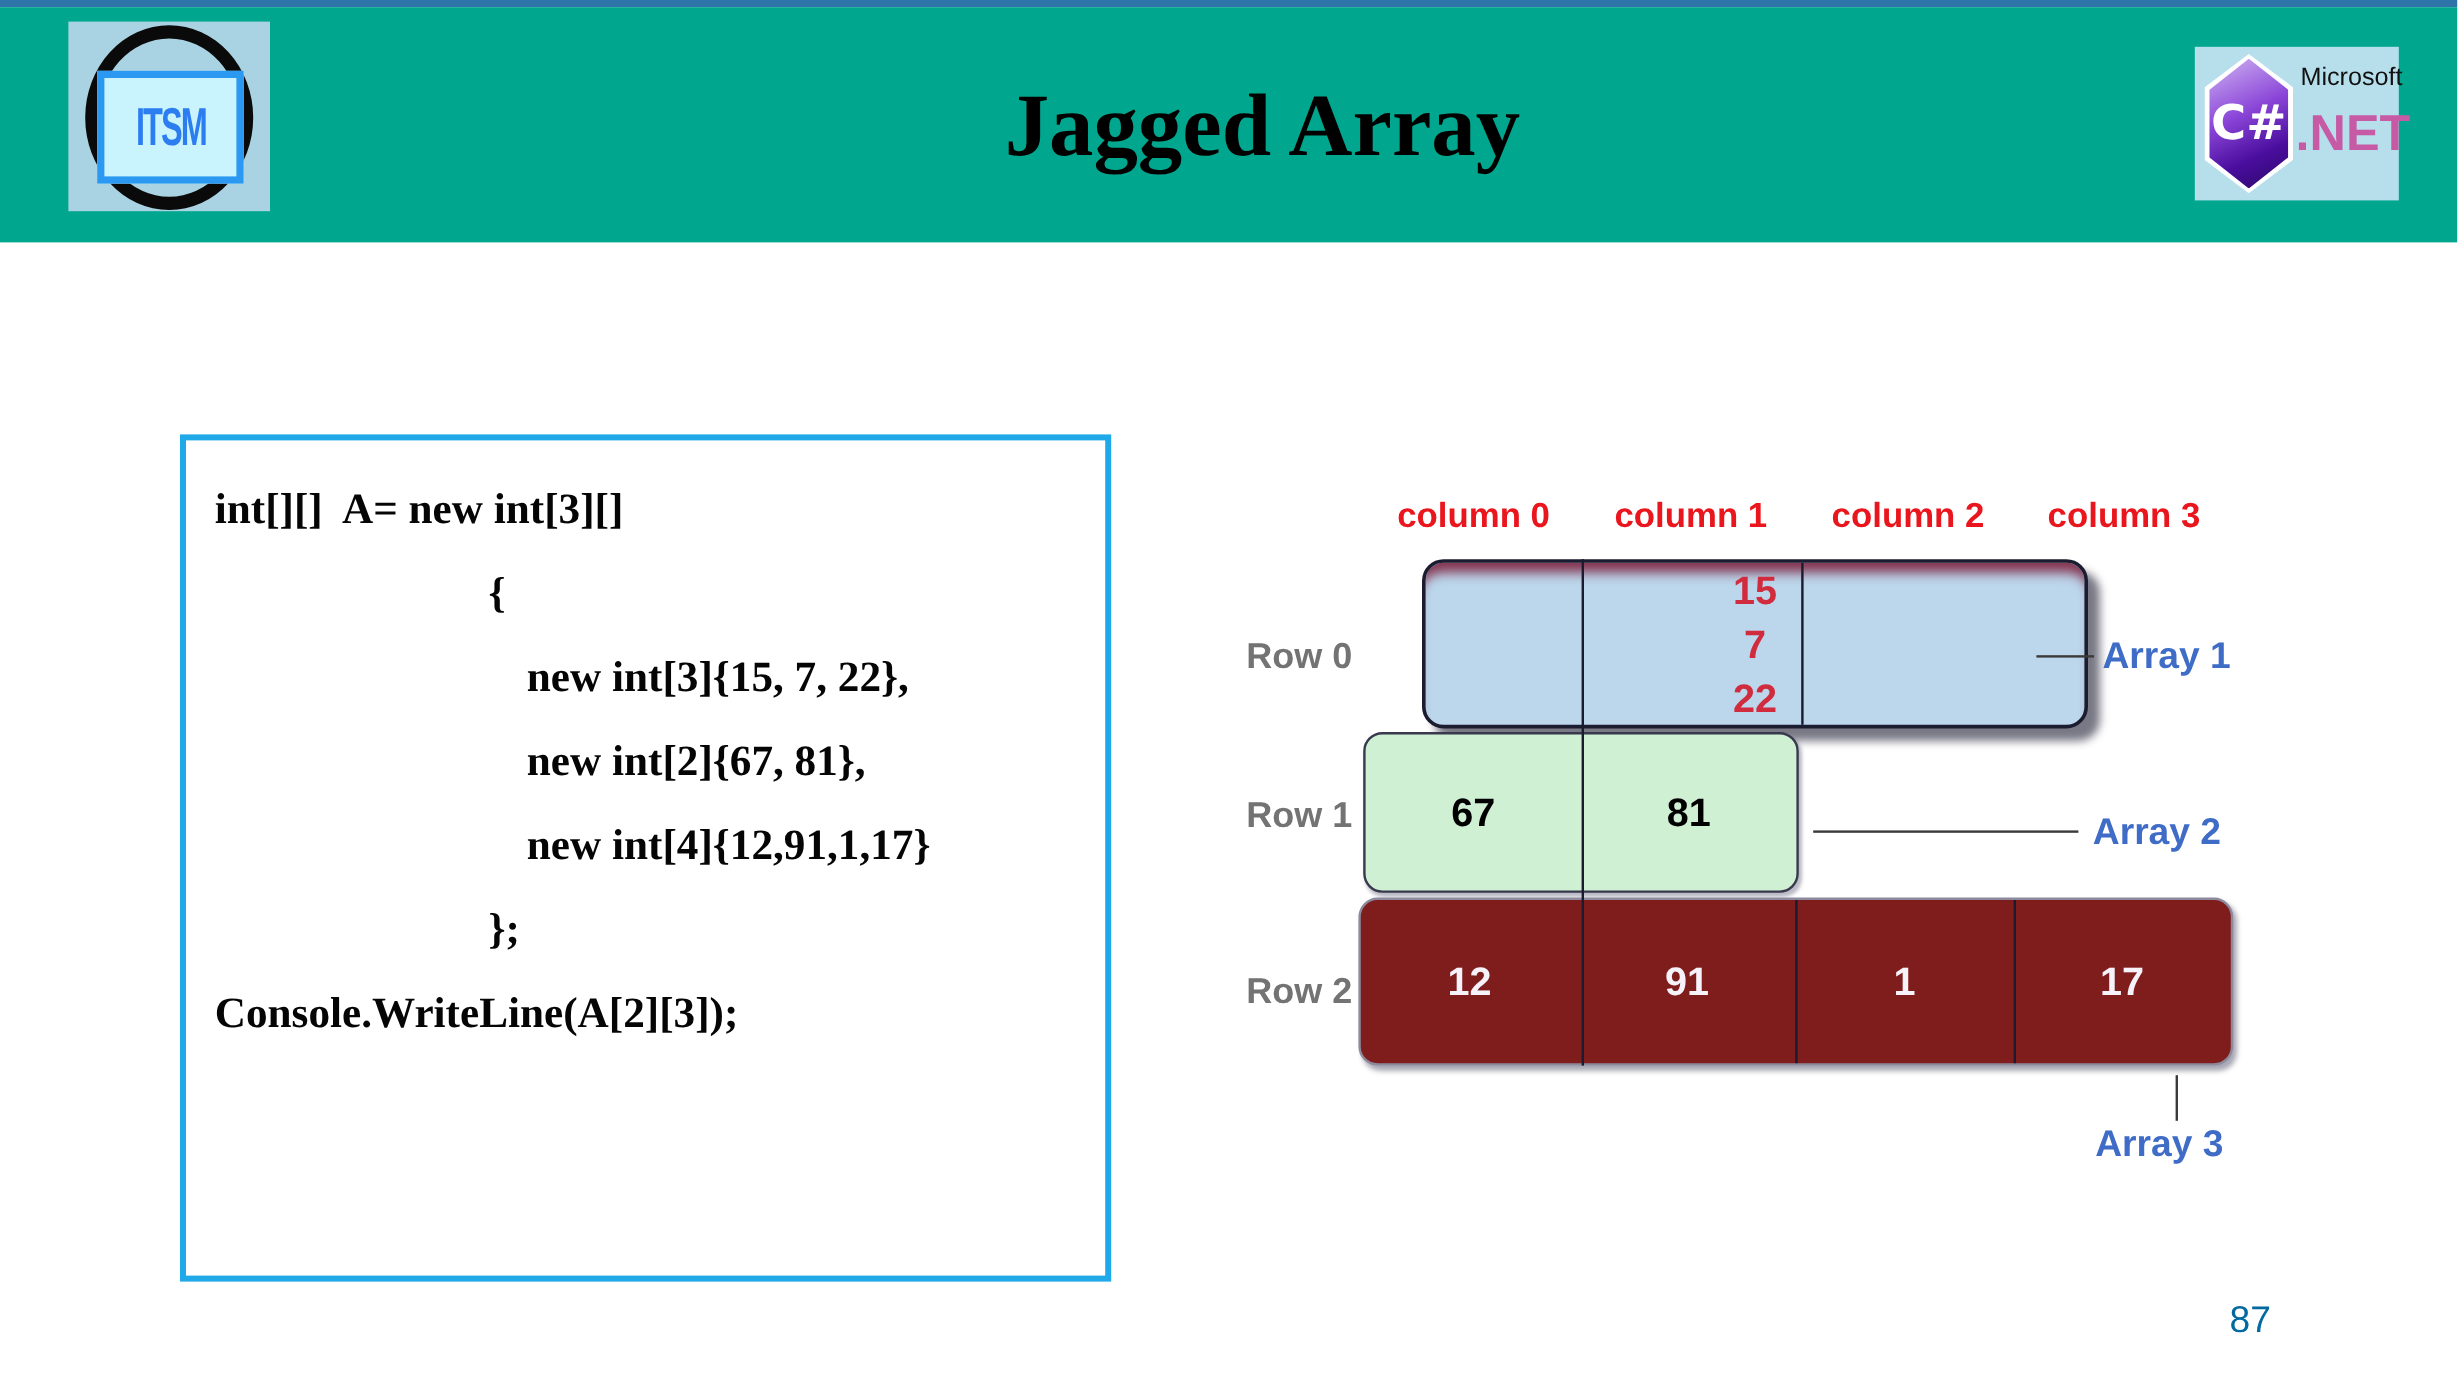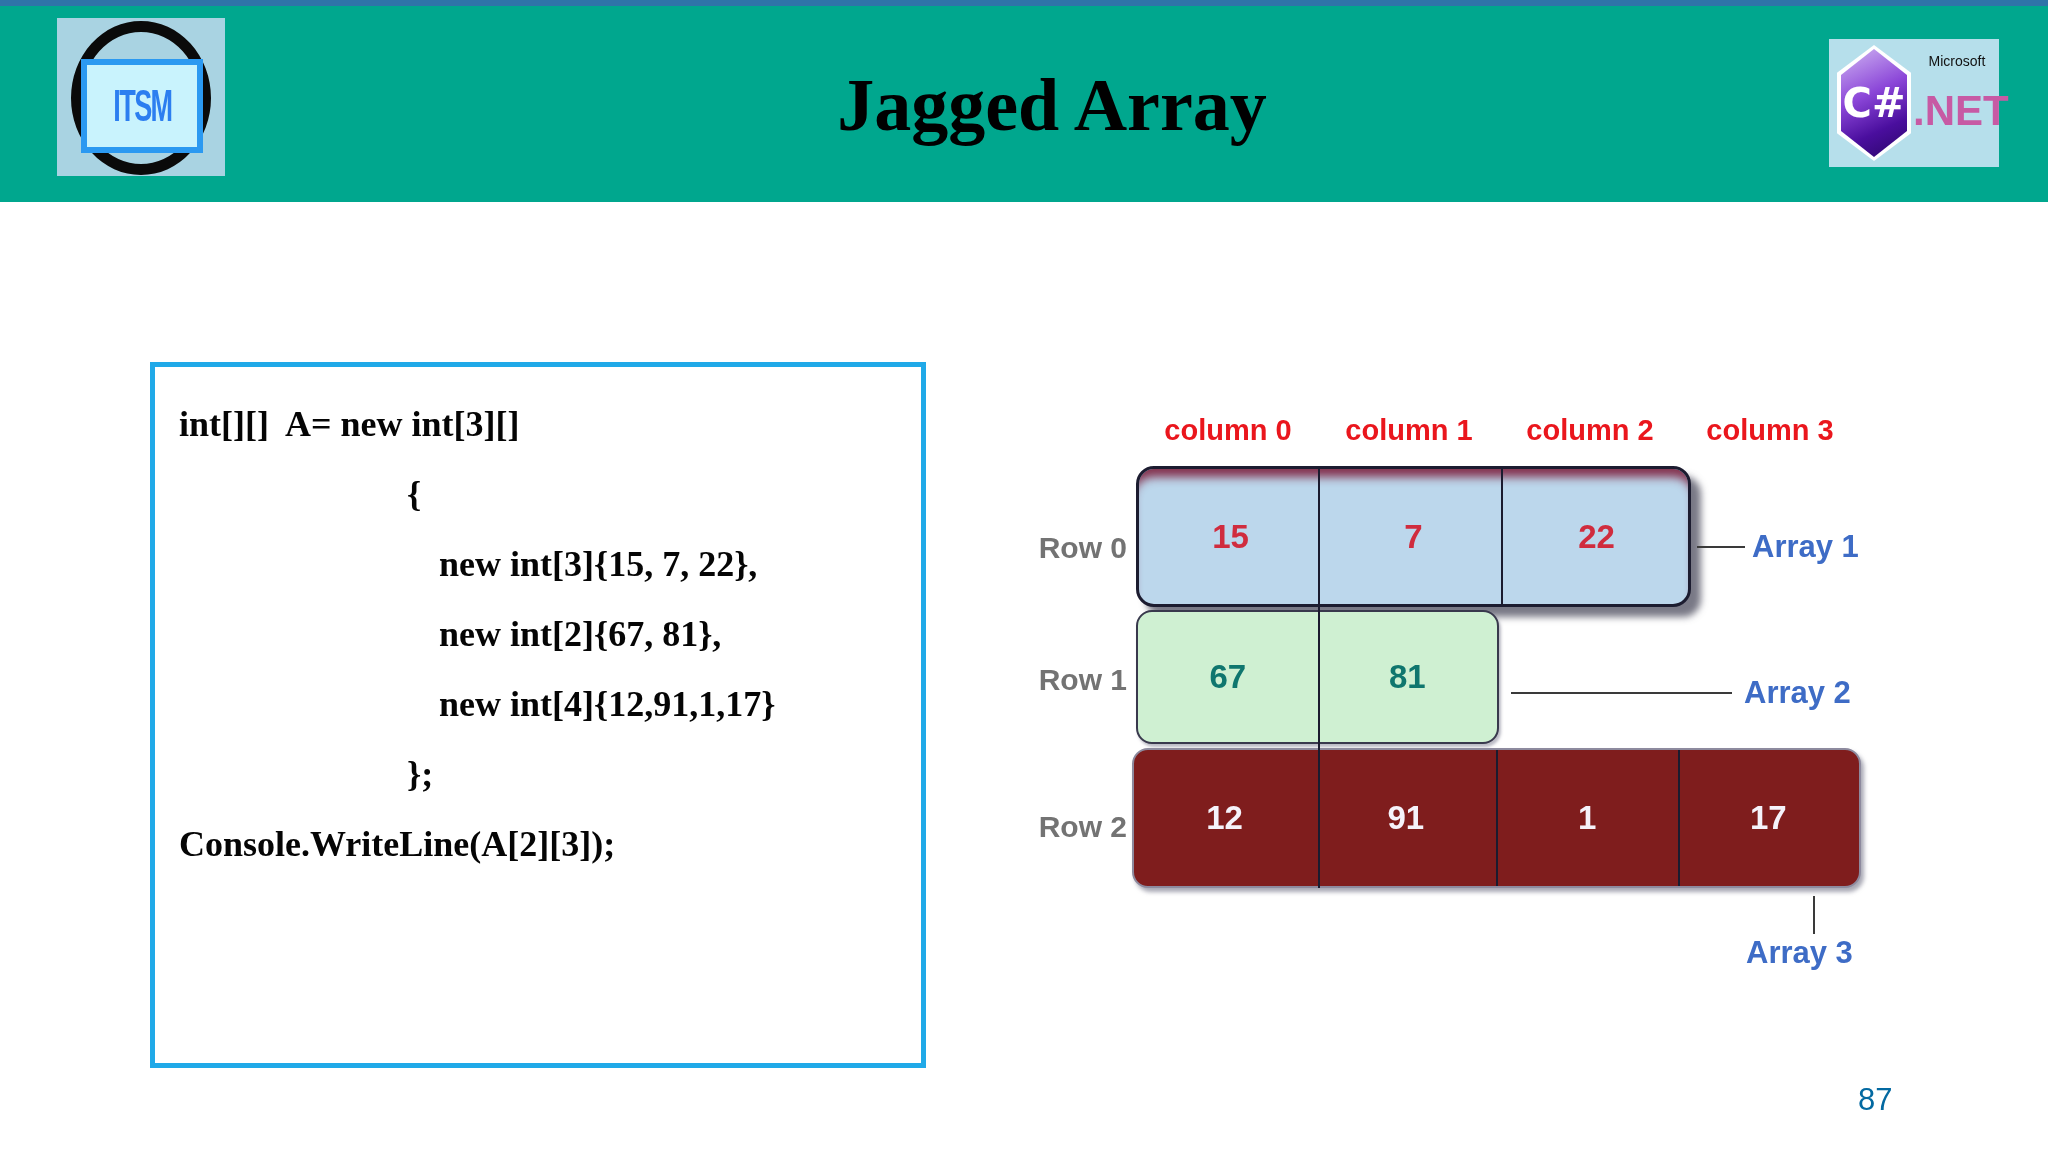--- a/index.html
+++ b/index.html
@@ -26,21 +26,21 @@
     transform:scaleY(1.35) scaleX(0.82);}
 
   
   #dotnet-logo{left:1829px;top:39px;width:170px;height:128px;background:#B6DFEB;}
   .hexa{clip-path:polygon(50% 0%,100% 24%,100% 76%,50% 100%,0% 76%,0% 24%);}
   #hex-outer{left:8px;top:6px;width:74px;height:116px;background:#ffffff;}
   #hex-inner{left:4px;top:4px;width:66px;height:108px;
     background:linear-gradient(155deg,#c3a0ee 8%,#8b46d8 42%,#4a0e9e 72%,#2a0668 100%);
     display:flex;align-items:center;justify-content:center;}
   #hex-csharp{color:#ffffff;font-weight:bold;font-size:40px;font-family:"DejaVu Sans",sans-serif;}
-  #ms-text{left:88px;top:14px;width:80px;text-align:center;font-size:14px;color:#111111;}
+  #ms-text{left:88px;top:14px;width:80px;text-align:center;font-size:21px;color:#111111;}
   #net-text{left:84px;top:48px;width:86px;text-align:center;font-size:42px;font-weight:bold;color:#C75AA4;}
 
   
   #code-box{
     left:150px;top:362px;width:742px;height:674px;background:#ffffff;
     border:5px solid #20A9E8;padding:22px 0 0 24px;box-sizing:content-box;
   }
   .code-line{
     white-space:pre;font-family:"Liberation Serif",serif;font-size:36px;line-height:70px;color:#050505;font-weight:bold;
   }
@@ -56,32 +56,33 @@
   .row-label{
     width:120px;text-align:right;color:#737373;font-weight:bold;font-size:30px;height:36px;line-height:36px;
   }
   .array-label{color:#3E6CC6;font-weight:bold;font-size:31px;height:38px;line-height:38px;}
 
   .array-row{display:flex;box-sizing:border-box;}
   .cell{flex:1 1 0;display:flex;align-items:center;justify-content:center;
     font-weight:bold;font-size:33px;}
 
   #row0-box{
-    left:1136px;top:466px;width:555px;height:141px;background:#BCD7EC;
+    left:1185px;top:466px;width:555px;height:141px;background:#BCD7EC;
     border:3px solid #1C1C30;border-radius:18px;
     box-shadow:10px 10px 7px rgba(88,88,104,0.8), inset 0 14px 10px -6px rgba(122,22,52,0.85);
+    flex-direction:column;
   }
   #row0-box .cell{color:#D02C3E;}
 
   #row1-box{
     left:1136px;top:610px;width:363px;height:134px;background:#CFF0D2;
     border:2px solid #39394D;border-radius:16px;
     box-shadow:2px 3px 3px rgba(120,120,140,0.5);
   }
-  #row1-box .cell{color:#0f766e;}
+  #row1-box .cell{color:#000000;}
 
   #row2-box{
     left:1132px;top:748px;width:729px;height:140px;background:#7f1d1d;
     border:2px solid #8D8A9E;border-radius:16px;
     box-shadow:3px 4px 4px rgba(110,110,130,0.6);
   }
   #row2-box .cell{color:#F5F2FA;}
 
   .vline{background:#1B1B2F;width:2px;}
   .hline{background:#3A3A3A;height:2px;}

